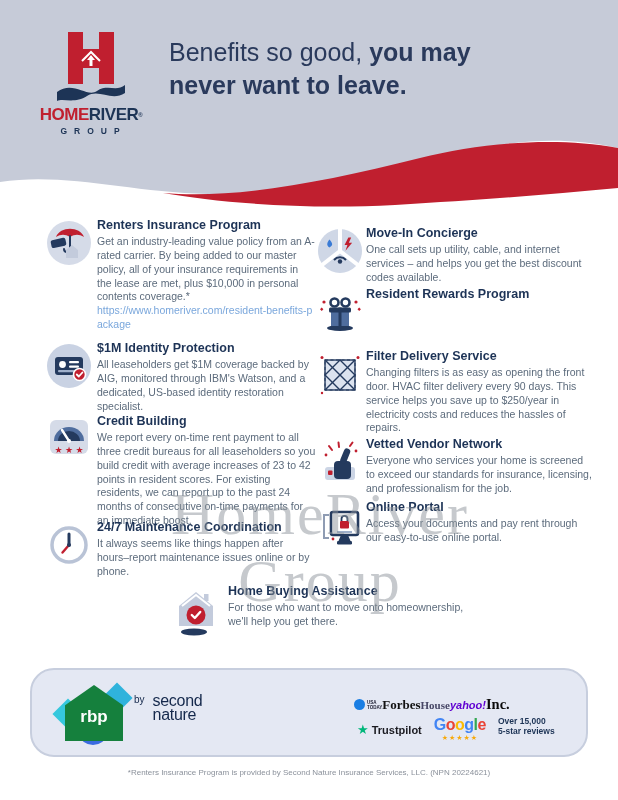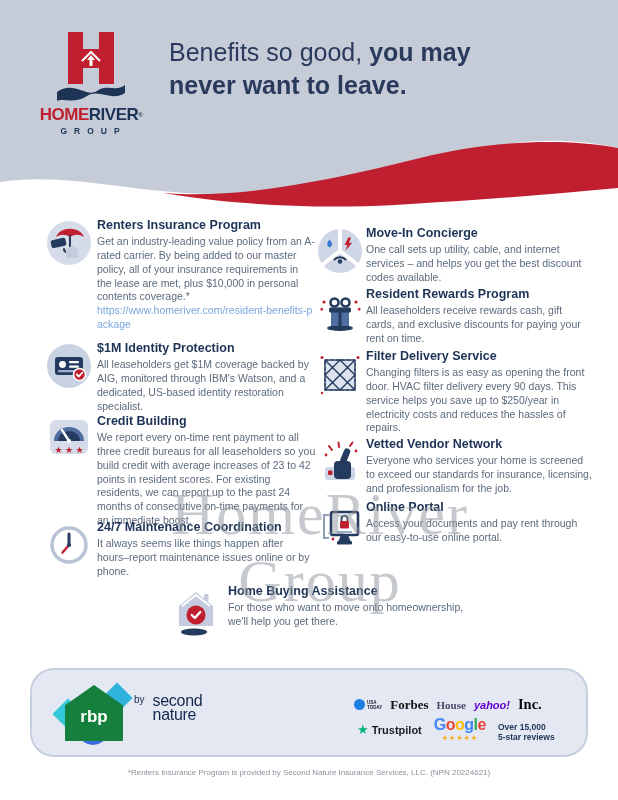--- a/index.html
+++ b/index.html
@@ -44,39 +44,39 @@
               clip-path:polygon(50% 0, 100% 36%, 100% 100%, 0 100%, 0 36%);
               display:flex; align-items:center; justify-content:center; }
   .rbp-pent span { color:#fff; font-weight:bold; font-size:17px; margin-top:8px; }
   .by-sn { position:absolute; left:102px; top:24px; color:#14284b; }
   .by-sn .by { font-size:10px; font-weight:normal; vertical-align:top; margin-right:8px; }
   .by-sn .sn { display:inline-block; font-size:16px; font-weight:400; line-height:13.5px; letter-spacing:-0.3px; }
   .quote { position:absolute; left:172px; top:18px; width:156px; text-align:center;
            color:#b23b3e; font-size:11px; font-weight:bold; line-height:1.55; }
   .quote .attr { display:block; text-align:right; font-size:6.5px; font-weight:bold; margin-top:1px; padding-right:10px; }
 
-  .press-row1 { position:absolute; left:322px; top:26px; width:222px; display:flex; align-items:center; gap:8px; }
+  .press-row1 { position:absolute; left:322px; top:26px; width:222px; display:flex; align-items:center; }
   .usatoday { display:flex; align-items:center; gap:2px; }
   .usat-dot { width:11px; height:11px; border-radius:50%; background:#1a7ee3; }
   .usat-txt { font-size:4.5px; font-weight:bold; color:#1a1a2e; line-height:5px; }
   .forbes { font-family:"Liberation Serif", serif; font-weight:bold; font-size:13px; color:#111; }
   .house  { font-family:"Liberation Serif", serif; font-weight:bold; font-size:11px; color:#474766; }
   .yahoo  { font-style:italic; font-weight:800; font-size:11px; color:#6001d2; }
   .inc    { font-family:"Liberation Serif", serif; font-weight:bold; font-size:14.5px; color:#0a0a0a; }
 
   .press-row2 { position:absolute; left:325px; top:46px; width:222px; display:flex; align-items:flex-start; gap:12px; }
   .trustpilot { display:flex; align-items:center; gap:3px; margin-top:6px; }
   .tp-star { color:#00b67a; font-size:13px; }
   .tp-name { font-size:11px; font-weight:bold; color:#1b1b21; }
   .google { text-align:center; }
   .g-word { font-size:16px; font-weight:bold; letter-spacing:-0.5px; }
   .g-word .g1,.g-word .g4 { color:#4285F4; } .g-word .g2,.g-word .g6 { color:#EA4335; }
   .g-word .g3 { color:#FBBC05; } .g-word .g5 { color:#34A853; }
   .g-stars { font-size:7px; color:#f7a90a; letter-spacing:1px; line-height:7px; }
-  .review-count { font-size:8.5px; font-weight:bold; color:#1d3456; line-height:10px; margin-top:6px; }
+  .review-count { font-size:8.5px; font-weight:bold; color:#1d3456; line-height:10px; }
 
   .disclaimer { position:absolute; left:0; top:768px; width:618px; text-align:center;
                 font-size:8px; color:#8b919b; }
 </style>
 </head>
 <body>
 
 <div class="page">
 
   <svg class="header-waves" viewBox="0 0 618 230" aria-hidden="true">
@@ -206,21 +206,20 @@
         <rect x="21.5" y="18.5" width="3" height="18.5" fill="#243a5e"></rect>
         <circle cx="17.5" cy="13.5" r="4" fill="none" stroke="#243a5e" stroke-width="2.6"></circle>
         <circle cx="28.5" cy="13.5" r="4" fill="none" stroke="#243a5e" stroke-width="2.6"></circle>
         <circle cx="7" cy="13" r="1.6" fill="#c01f2f"></circle>
         <circle cx="39" cy="13" r="1.6" fill="#c01f2f"></circle>
         <rect x="3.5" y="19" width="2.4" height="2.4" fill="#c01f2f" transform="rotate(45 4.7 20.2)"></rect>
         <rect x="41" y="19" width="2.4" height="2.4" fill="#c01f2f" transform="rotate(45 42.2 20.2)"></rect>
       </svg>
     </div>
     <div class="b-title">Resident Rewards Program</div>
-    <div class="b-body" style="width:226px;">All leaseholders receive rewards cash, gift cards, and exclusive discounts for paying your rent on time.</div>
   </div>
 
   <div class="benefit" style="left:317px; top:349px; width:272px; padding-left:49px;">
     <div class="icon">
       <svg width="46" height="46" viewBox="0 0 46 46">
         <rect x="8" y="9" width="30" height="30" fill="#dce3ef" stroke="#243a5e" stroke-width="1.4"></rect>
         <path d="M8 24 L23 9 L38 24 L23 39 Z" fill="none" stroke="#243a5e" stroke-width="1.4"></path>
         <line x1="8" y1="9" x2="38" y2="39" stroke="#243a5e" stroke-width="1.4"></line>
         <line x1="38" y1="9" x2="8" y2="39" stroke="#243a5e" stroke-width="1.4"></line>
         <rect x="8" y="9" width="30" height="30" fill="none" stroke="#243a5e" stroke-width="1" stroke-dasharray="3 2.5"></rect>

